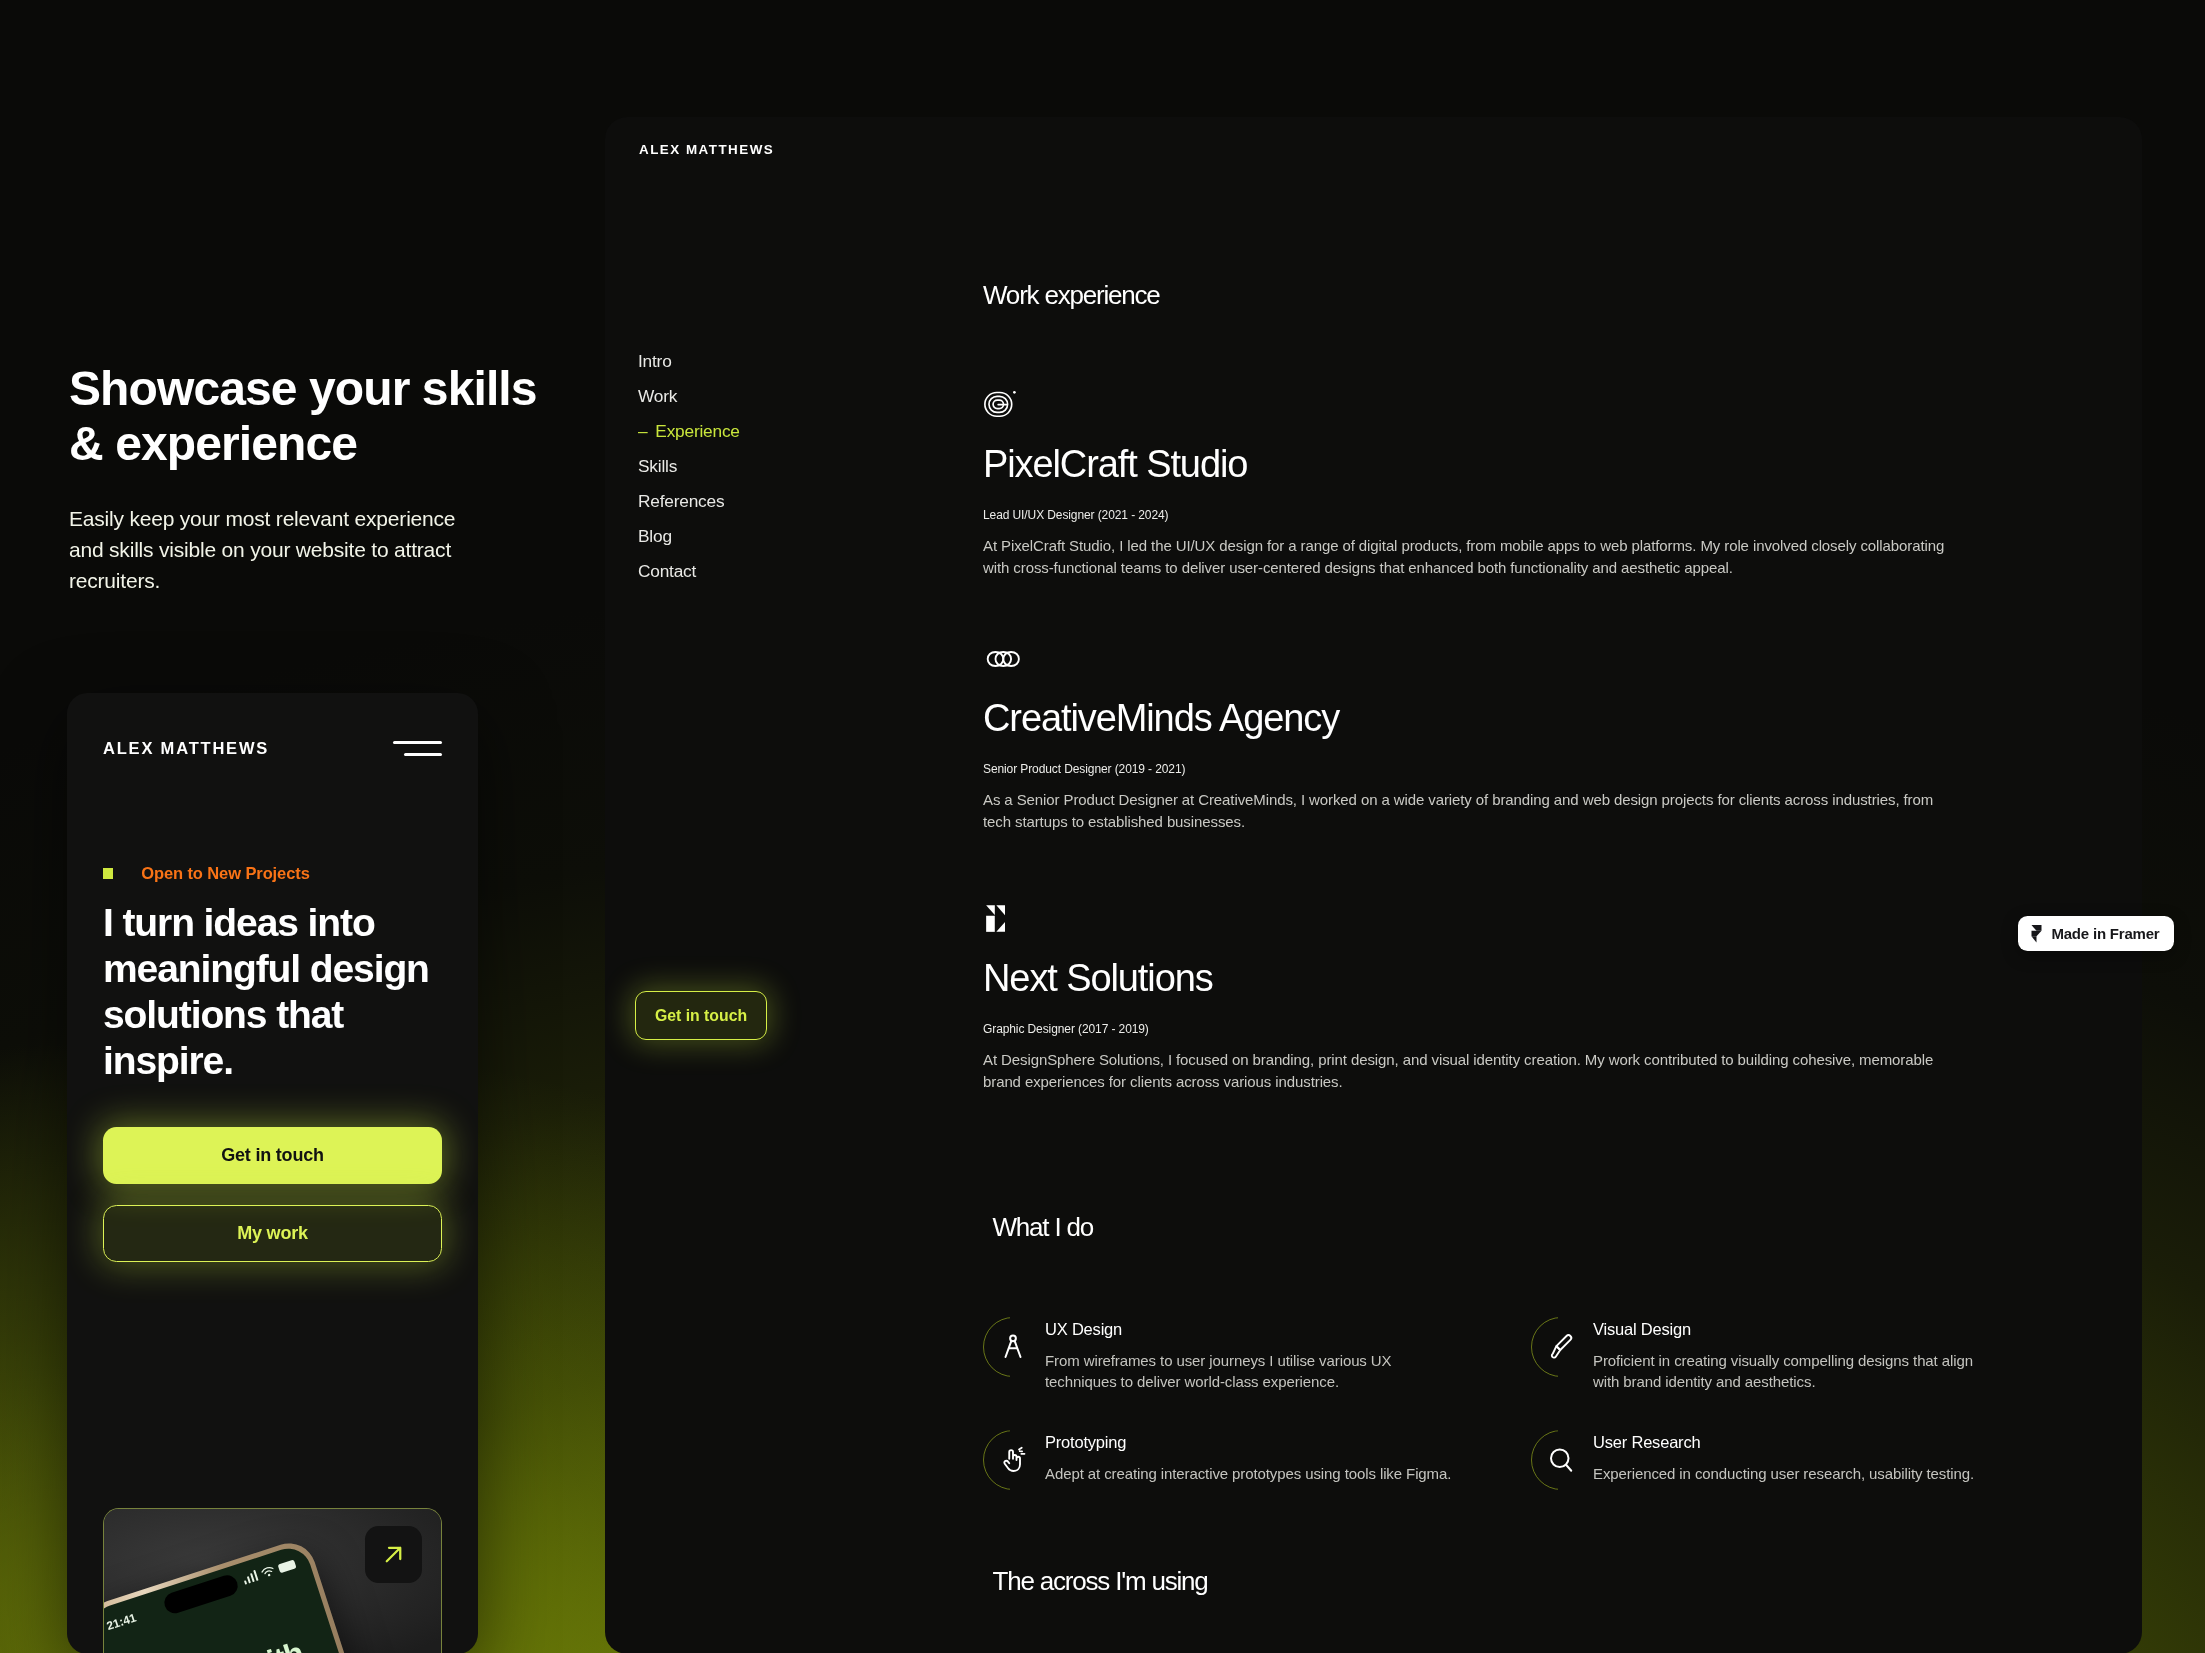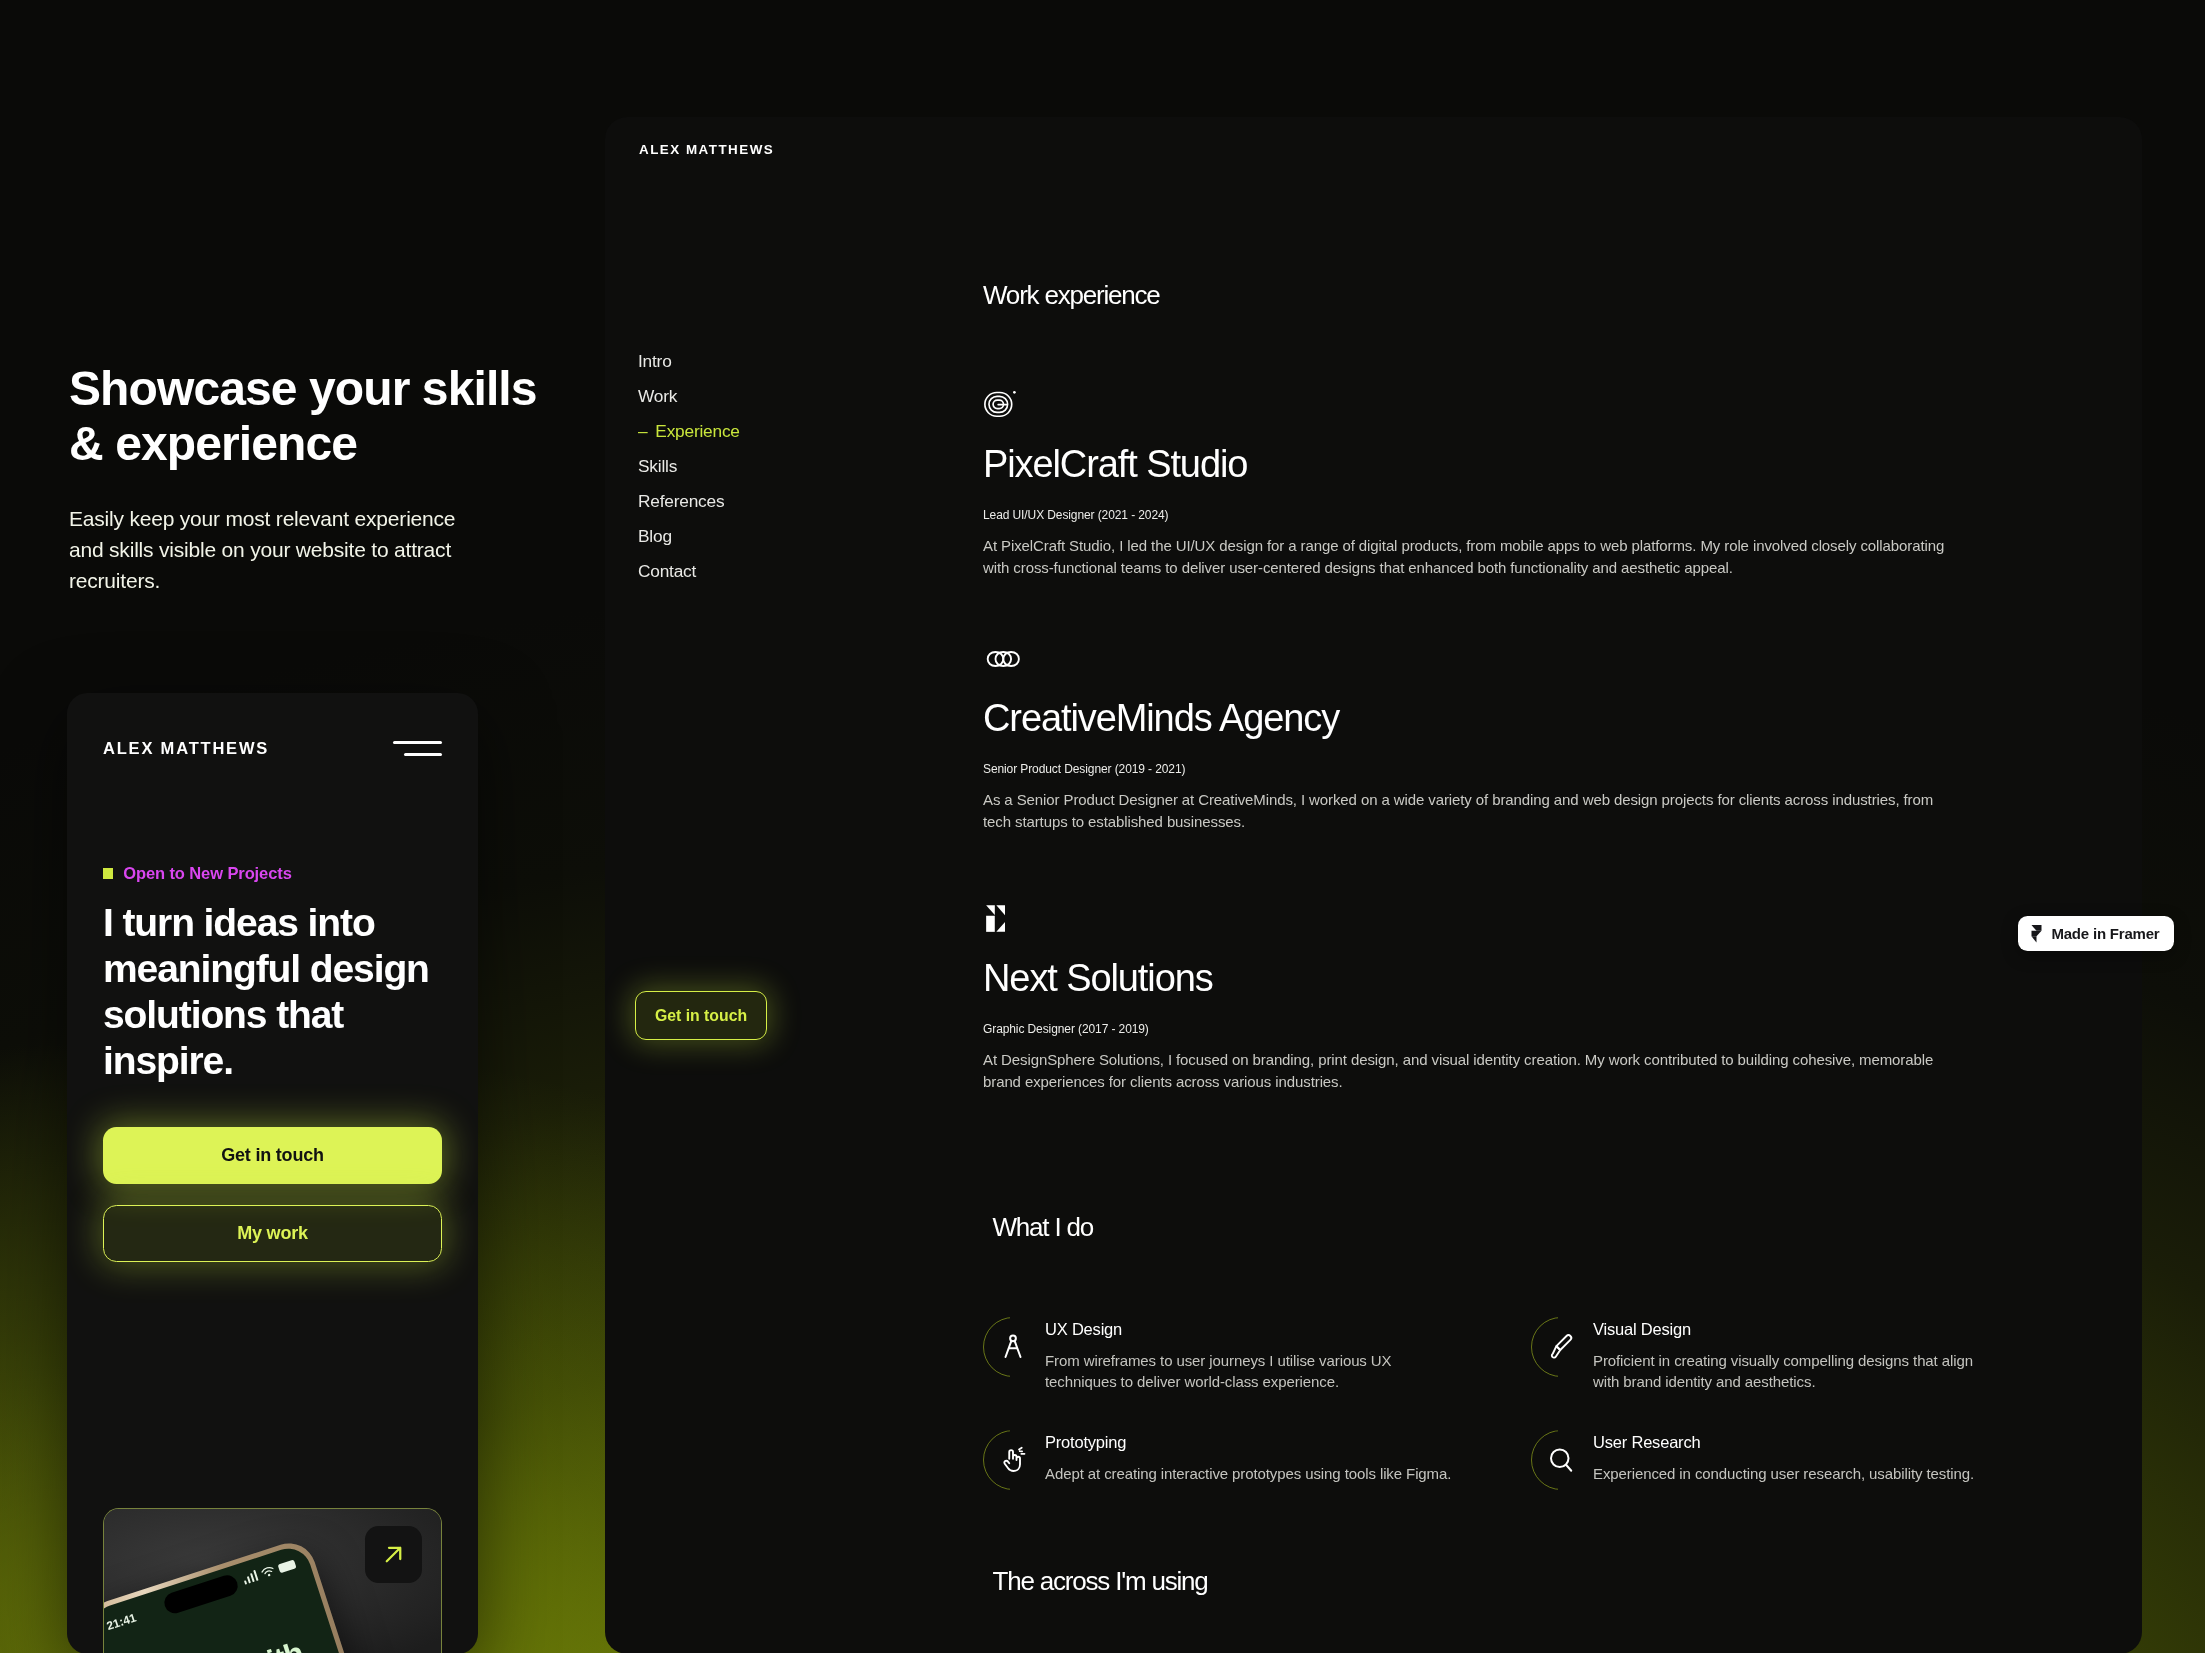--- a/index.html
+++ b/index.html
@@ -49,22 +49,22 @@
   }
   #phone-brand {
     font-size:16.5px; font-weight:700; color:#fff; letter-spacing:1.8px;
   }
   #burger { width:49px; display:flex; flex-direction:column; gap:9.5px; cursor:pointer; }
   #burger i { display:block; height:2.4px; background:#fff; border-radius:1.6px; }
   #burger i:last-child { width:78%; margin-left:auto; }
 
   #phone-body { padding:0 36px; margin-top:106px; }
   #avail {
-    display:flex; align-items:center; gap:10px;
-    font-size:16.5px; font-weight:600; color:#d946ef; letter-spacing:-0.1px;
+    display:flex; align-items:center; gap:28px;
+    font-size:16.5px; font-weight:600; color:#f97316; letter-spacing:-0.1px;
   }
   #avail .sq { width:10.2px; height:10.2px; background:#cfe83f; display:block; }
   #phone-h1 {
     margin-top:17.3px; font-size:39px; font-weight:700; color:#fff;
     line-height:1.18; letter-spacing:-1.1px;
   }
   .p-btn {
     margin-top:0; height:57px; border-radius:13.4px;
     display:flex; align-items:center; justify-content:center;
     font-size:18px; font-weight:700; letter-spacing:-0.2px; cursor:pointer;

